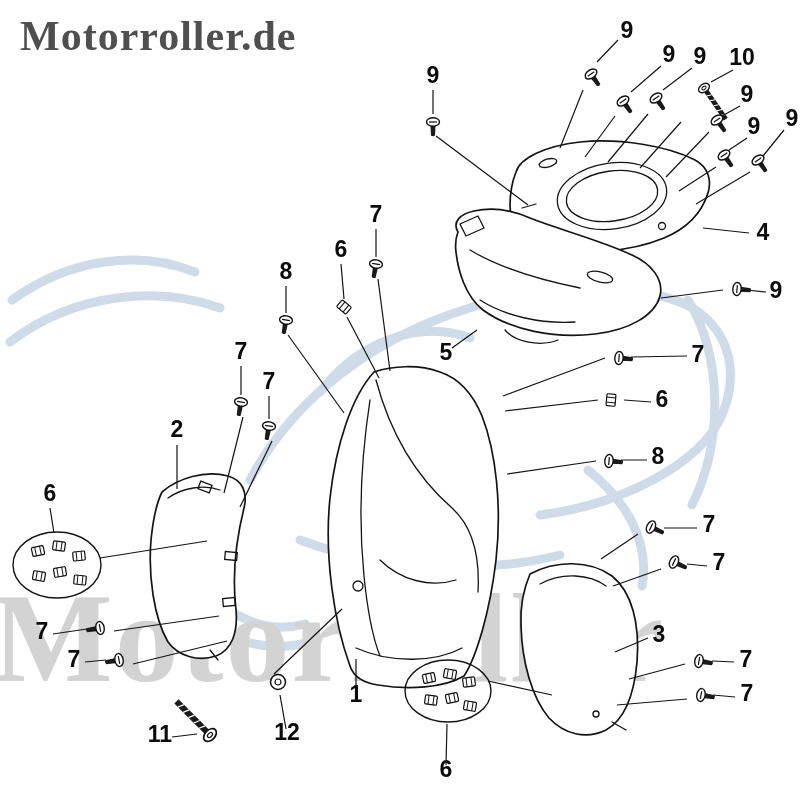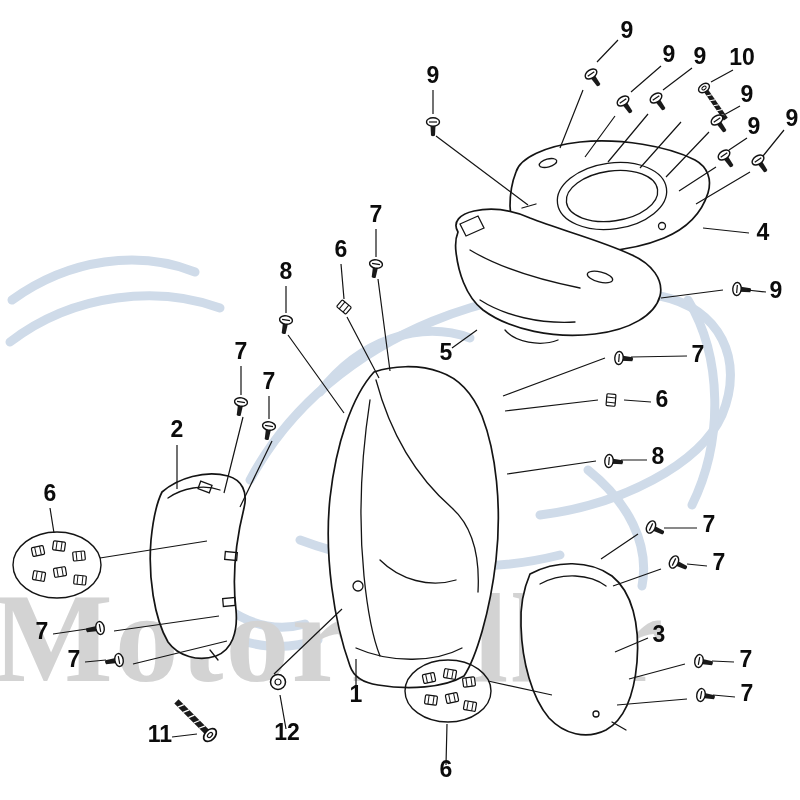--- a/index.html
+++ b/index.html
@@ -232,14 +232,15 @@
       <text class="callout" x="160" y="742">11</text>
       <text class="callout" x="659" y="642">3</text>
       <text class="callout" x="709" y="532">7</text>
       <text class="callout" x="719" y="570">7</text>
       <text class="callout" x="746" y="667">7</text>
       <text class="callout" x="747" y="701">7</text>
       <text class="callout" x="446" y="777">6</text>
     </g>
   </svg>
 
+  <div class="brand">Motorroller.de</div>
 
 </div>
 
 </body></html>

